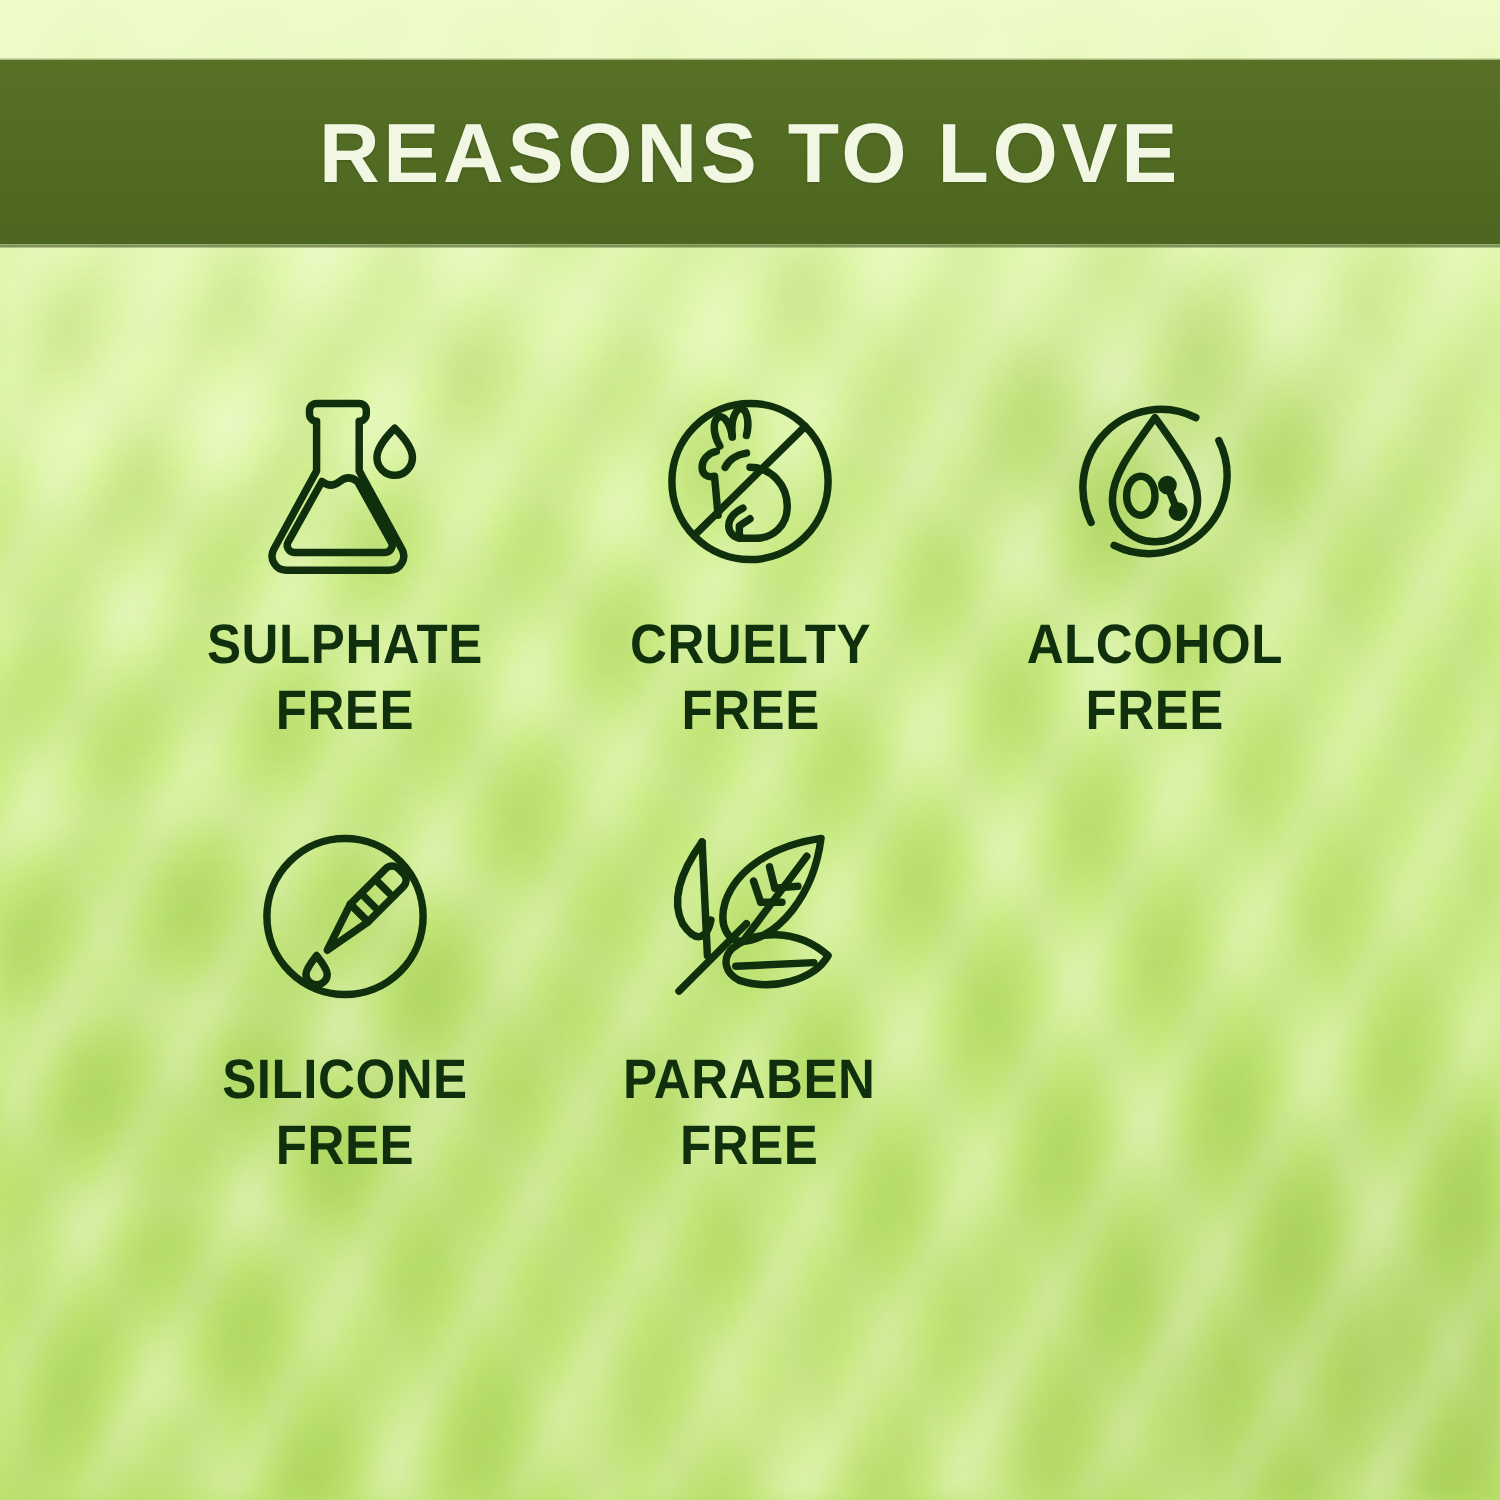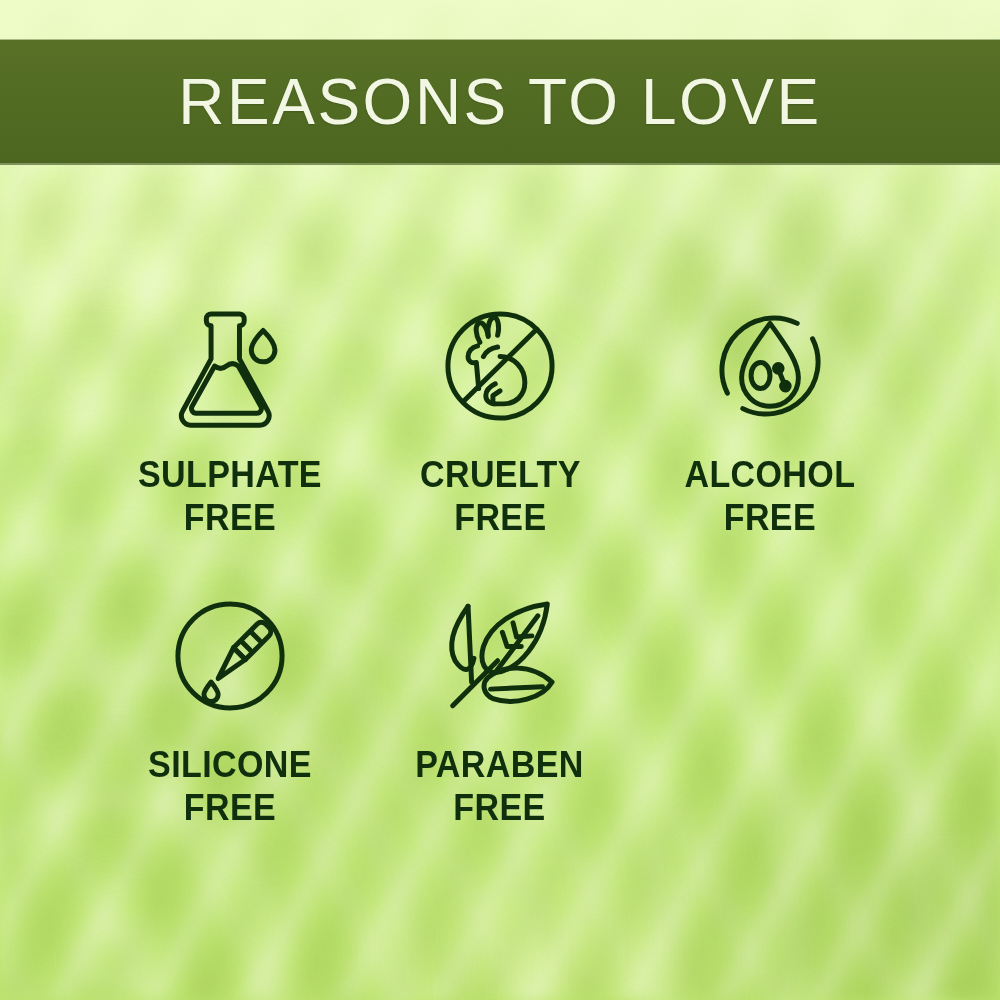--- a/index.html
+++ b/index.html
@@ -70,39 +70,39 @@
 
   
   .band{
     position:absolute; left:0; top:40px; width:1000px; height:123px;
     background:linear-gradient(180deg,#587026 0%, #526c23 45%, #4c6621 100%);
     box-shadow:0 2px 0 rgba(45,62,18,.55), 0 -1px 0 rgba(45,62,18,.35);
     display:flex; align-items:center; justify-content:center;
   }
   .band-title{
     color:#f2f7e4;
-    font-size:64px;
-    font-weight:400;
+    font-size:56px;
+    font-weight:700;
     letter-spacing:2.5px;
     line-height:1;
     white-space:nowrap;
     font-family:"Liberation Sans", sans-serif;
     text-shadow:0 1px 2px rgba(0,0,0,.18);
   }
 
   
   .grid{
     position:absolute; left:0; right:0; top:250px;
     display:grid;
     grid-template-columns:repeat(3, 1fr);
     grid-template-rows:290px 290px;
     padding:0 95px;
   }
   .badge{
-    display:flex; flex-direction:column; align-items:center; justify-content:flex-end;
+    display:flex; flex-direction:column; align-items:center; justify-content:flex-start;
   }
   .badge-icon{
     width:142px; height:142px;
     display:flex; align-items:center; justify-content:center;
   }
   .badge-icon svg{ width:100%; height:100%; display:block; }
   .badge-label{
     margin-top:16px;
     text-align:center;
     color:#10300d;

